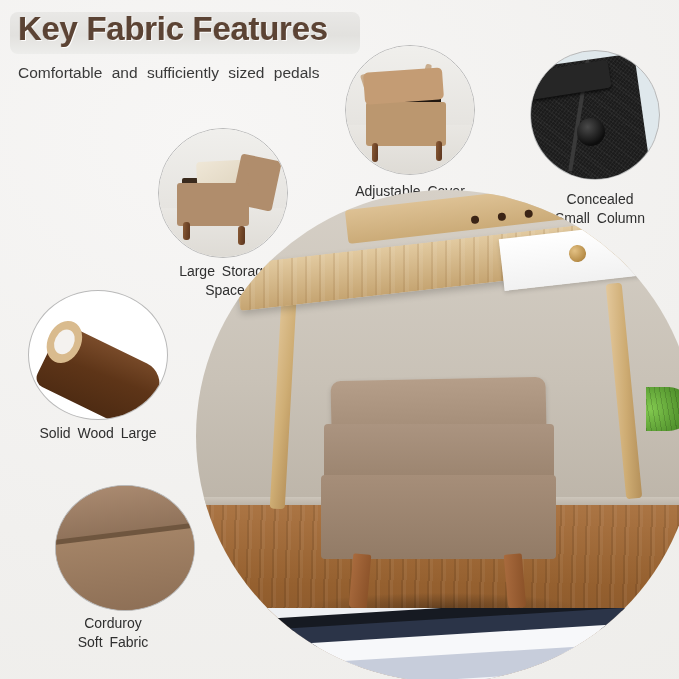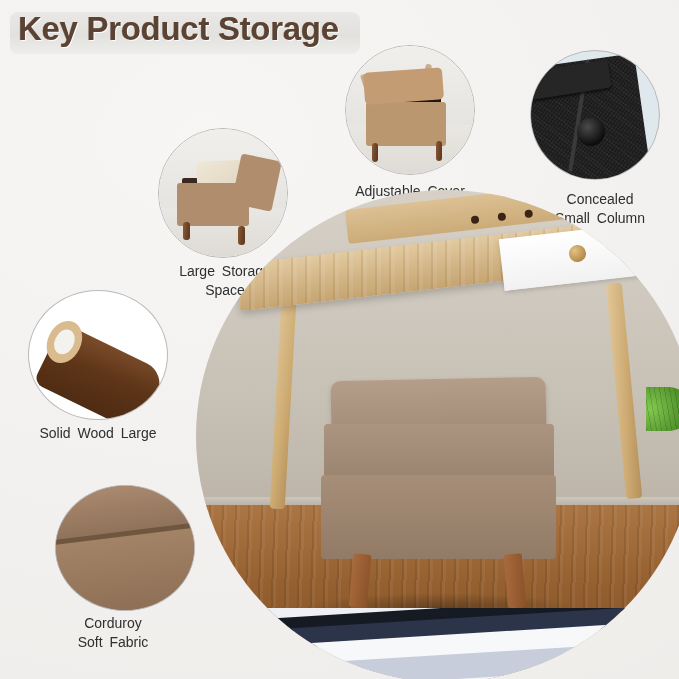--- a/index.html
+++ b/index.html
@@ -323,21 +323,22 @@
     position:absolute; left:22%; top:82%; width:54%; height:6%;
     background:radial-gradient(ellipse at center, rgba(0,0,0,.3), rgba(0,0,0,0) 72%);
   }
 </style>
 </head>
 <body>
 
 <div id="page">
 
   <div id="title-band"></div>
-  <div id="title">Key Product Storage</div>
+  <div id="title">Key Fabric Features</div>
+  <div class="subline" id="sub1">Comfortable and sufficiently sized pedals</div>
 
   <div class="circle" id="c-storage">
     <div class="photo">
       <div class="room-wall"></div>
       <div class="room-floor"></div>
       <div class="base-in"></div>
       <div class="pillow"></div>
       <div class="lid cord"></div>
       <div class="base cord"></div>
       <div class="lg1 wood-leg"></div>

